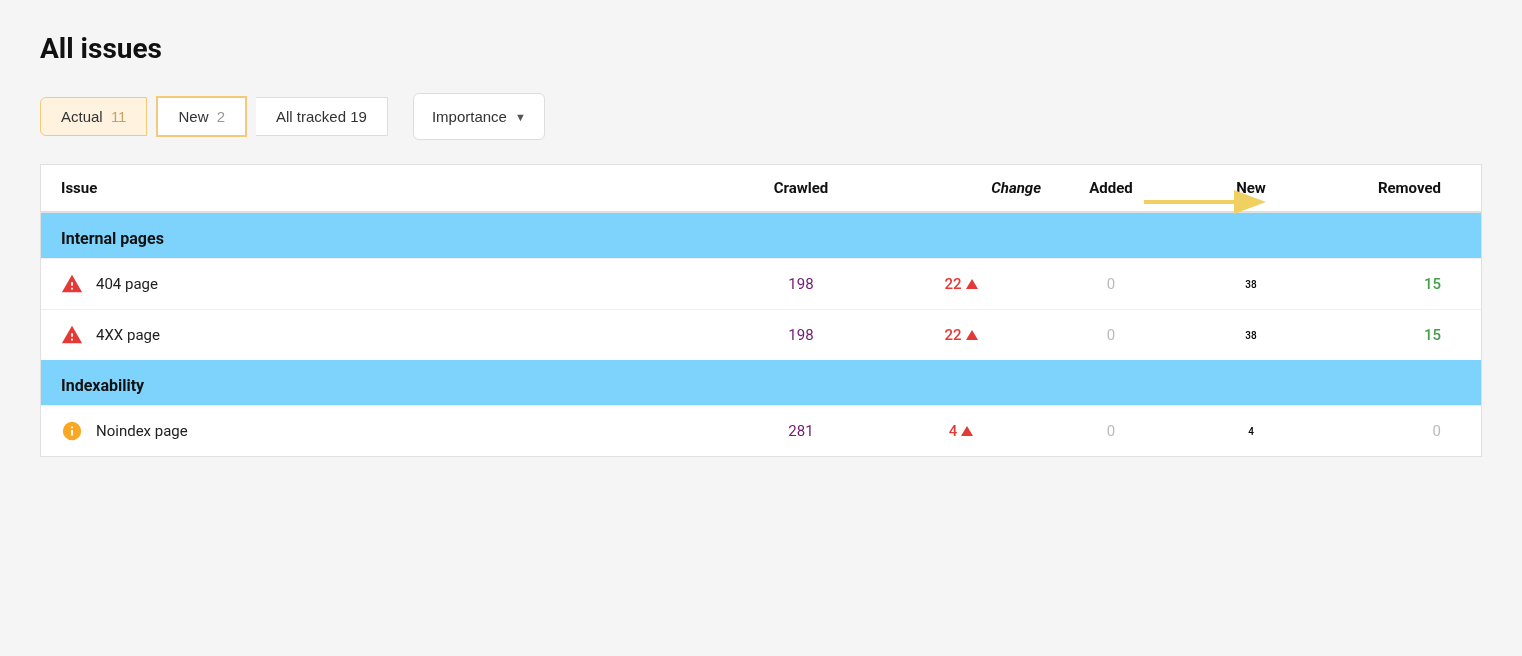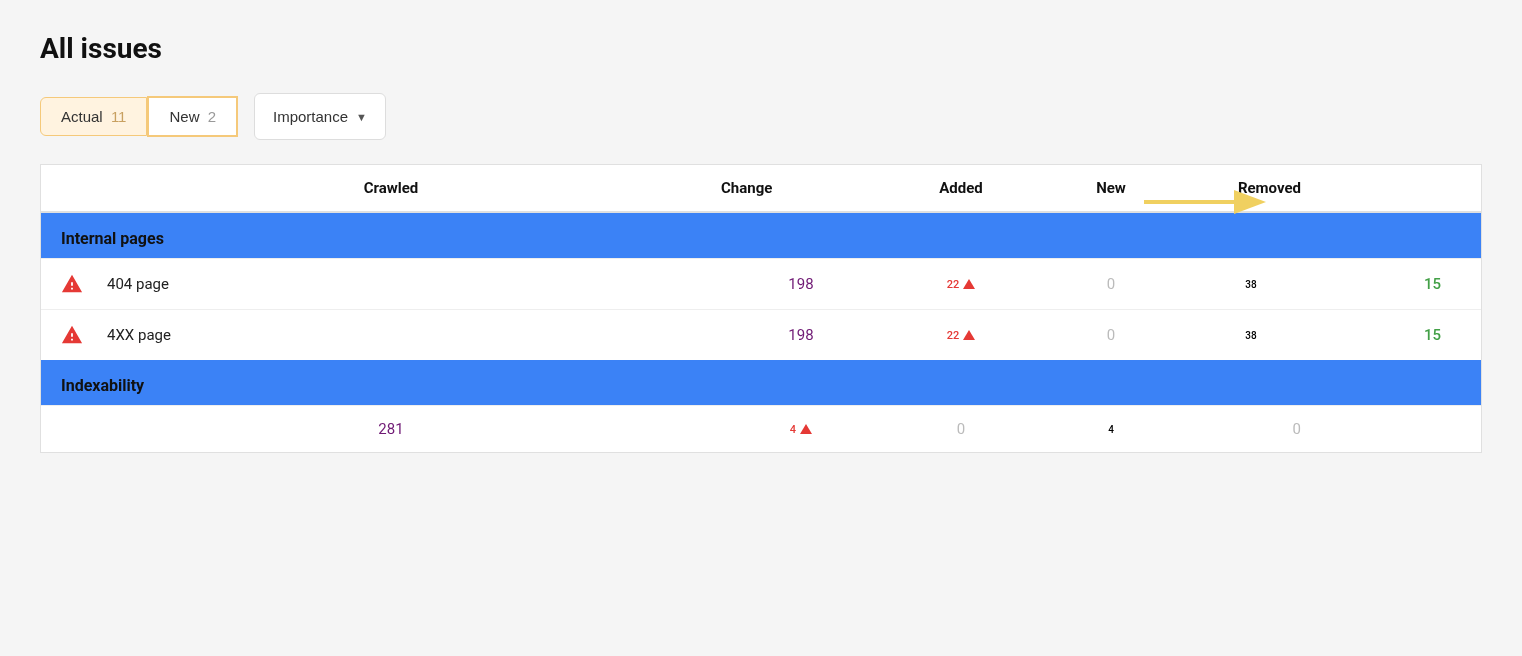--- a/index.html
+++ b/index.html
@@ -17,21 +17,21 @@
     }
     .page-title {
       font-size: 28px;
       font-weight: 700;
       color: #111;
       margin-bottom: 28px;
     }
     .filters {
       display: flex;
       align-items: center;
-      gap: 0;
+      gap: 9px;
       margin-bottom: 0;
     }
     .filter-tab {
       padding: 10px 20px;
       border: 1px solid #ddd;
       background: #fff;
       cursor: pointer;
       font-size: 15px;
       color: #333;
       white-space: nowrap;
@@ -111,64 +111,64 @@
       grid-template-columns: 1fr 160px 160px 140px 140px 140px;
       padding: 14px 20px;
       border-bottom: 2px solid #e0e0e0;
       font-weight: 700;
       font-size: 15px;
       color: #111;
       background: #fff;
     }
     .th-issue { text-align: left; }
     .th-crawled { text-align: center; }
-    .th-change { text-align: left; }
+    .th-change { text-align: right; font-style: italic; }
     .th-added { text-align: center; }
     .th-new { text-align: center; }
     .th-removed { text-align: right; padding-right: 20px; }
     .section-header {
       padding: 16px 20px 10px 20px;
       font-weight: 700;
       font-size: 16px;
       color: #111;
-      background: #3b82f6;
+      background: #7dd3fc;
     }
     .table-row {
       display: grid;
       grid-template-columns: 1fr 160px 160px 140px 140px 140px;
       padding: 14px 20px;
       border-top: 1px solid #eee;
       align-items: center;
       background: #fff;
     }
     .issue-cell {
       display: flex;
       align-items: center;
-      gap: 24px;
+      gap: 13px;
       font-size: 15px;
       color: #222;
     }
     .icon-warning {
       width: 22px;
       height: 22px;
       flex-shrink: 0;
     }
     .icon-info {
       width: 22px;
       height: 22px;
       flex-shrink: 0;
     }
     .cell-crawled {
       text-align: center;
       color: #701a75;
       font-size: 15px;
     }
     .cell-change {
       text-align: left;
-      font-size: 11px;
+      font-size: 15px;
       display: flex;
       align-items: center;
       justify-content: center;
       gap: 4px;
     }
     .cell-change .val-red { color: #e53935; font-weight: 500; }
     .triangle-up {
       width: 0;
       height: 0;
       border-left: 6px solid transparent;
@@ -225,39 +225,44 @@
 
   <div class="filters">
     <button class="filter-tab actual">
       <span>Actual</span>
       <span class="count">11</span>
     </button>
     <button class="filter-tab active-new">
       <span>New</span>
       <span class="count">2</span>
     </button>
+    <button class="filter-tab-alltracked">
+      <span>All tracked</span>
+      <span class="count">19</span>
+    </button>
     <button class="importance-btn">
       <span>Importance</span>
       <span class="arrow-down">▼</span>
     </button>
   </div>
 
   <div class="table-wrapper">
 
     <svg class="yellow-arrow" style="position:absolute; left: 1100px; top: 38px; pointer-events:none; z-index:10;" width="130" height="36" viewBox="0 0 130 36">
       <defs>
         <marker id="arrowhead" markerWidth="8" markerHeight="6" refX="6" refY="3" orient="auto">
           <polygon points="0 0, 8 3, 0 6" fill="#f0d060"></polygon>
         </marker>
       </defs>
       <line x1="4" y1="18" x2="118" y2="18" stroke="#f0d060" stroke-width="4" marker-end="url(#arrowhead)"></line>
     </svg>
 
     <div class="table-container">
       <div class="table-header">
+        <div class="th-issue">Issue</div>
         <div class="th-crawled">Crawled</div>
         <div class="th-change">Change</div>
         <div class="th-added">Added</div>
         <div class="th-new col-new-header">
           <span>New</span>
         </div>
         <div class="th-removed">Removed</div>
       </div>
 
       <div class="section-header">
@@ -296,20 +301,27 @@
         <div class="cell-added">0</div>
         <div class="cell-new">38</div>
         <div class="cell-removed">15</div>
       </div>
 
       <div class="section-header">
         <span>Indexability</span>
       </div>
 
       <div class="table-row">
+        <div class="issue-cell">
+          <svg class="icon-info" viewBox="0 0 24 24">
+            <circle cx="12" cy="12" r="10" fill="#f9a825"></circle>
+            <path d="M11 17h2v-6h-2zm0-8h2V7h-2z" fill="#fff"></path>
+          </svg>
+          <span>Noindex page</span>
+        </div>
         <div class="cell-crawled">281</div>
         <div class="cell-change">
           <span class="val-red">4</span>
           <span class="triangle-up"></span>
         </div>
         <div class="cell-added">0</div>
         <div class="cell-new">4</div>
         <div class="cell-removed-zero">0</div>
       </div>
     </div>

